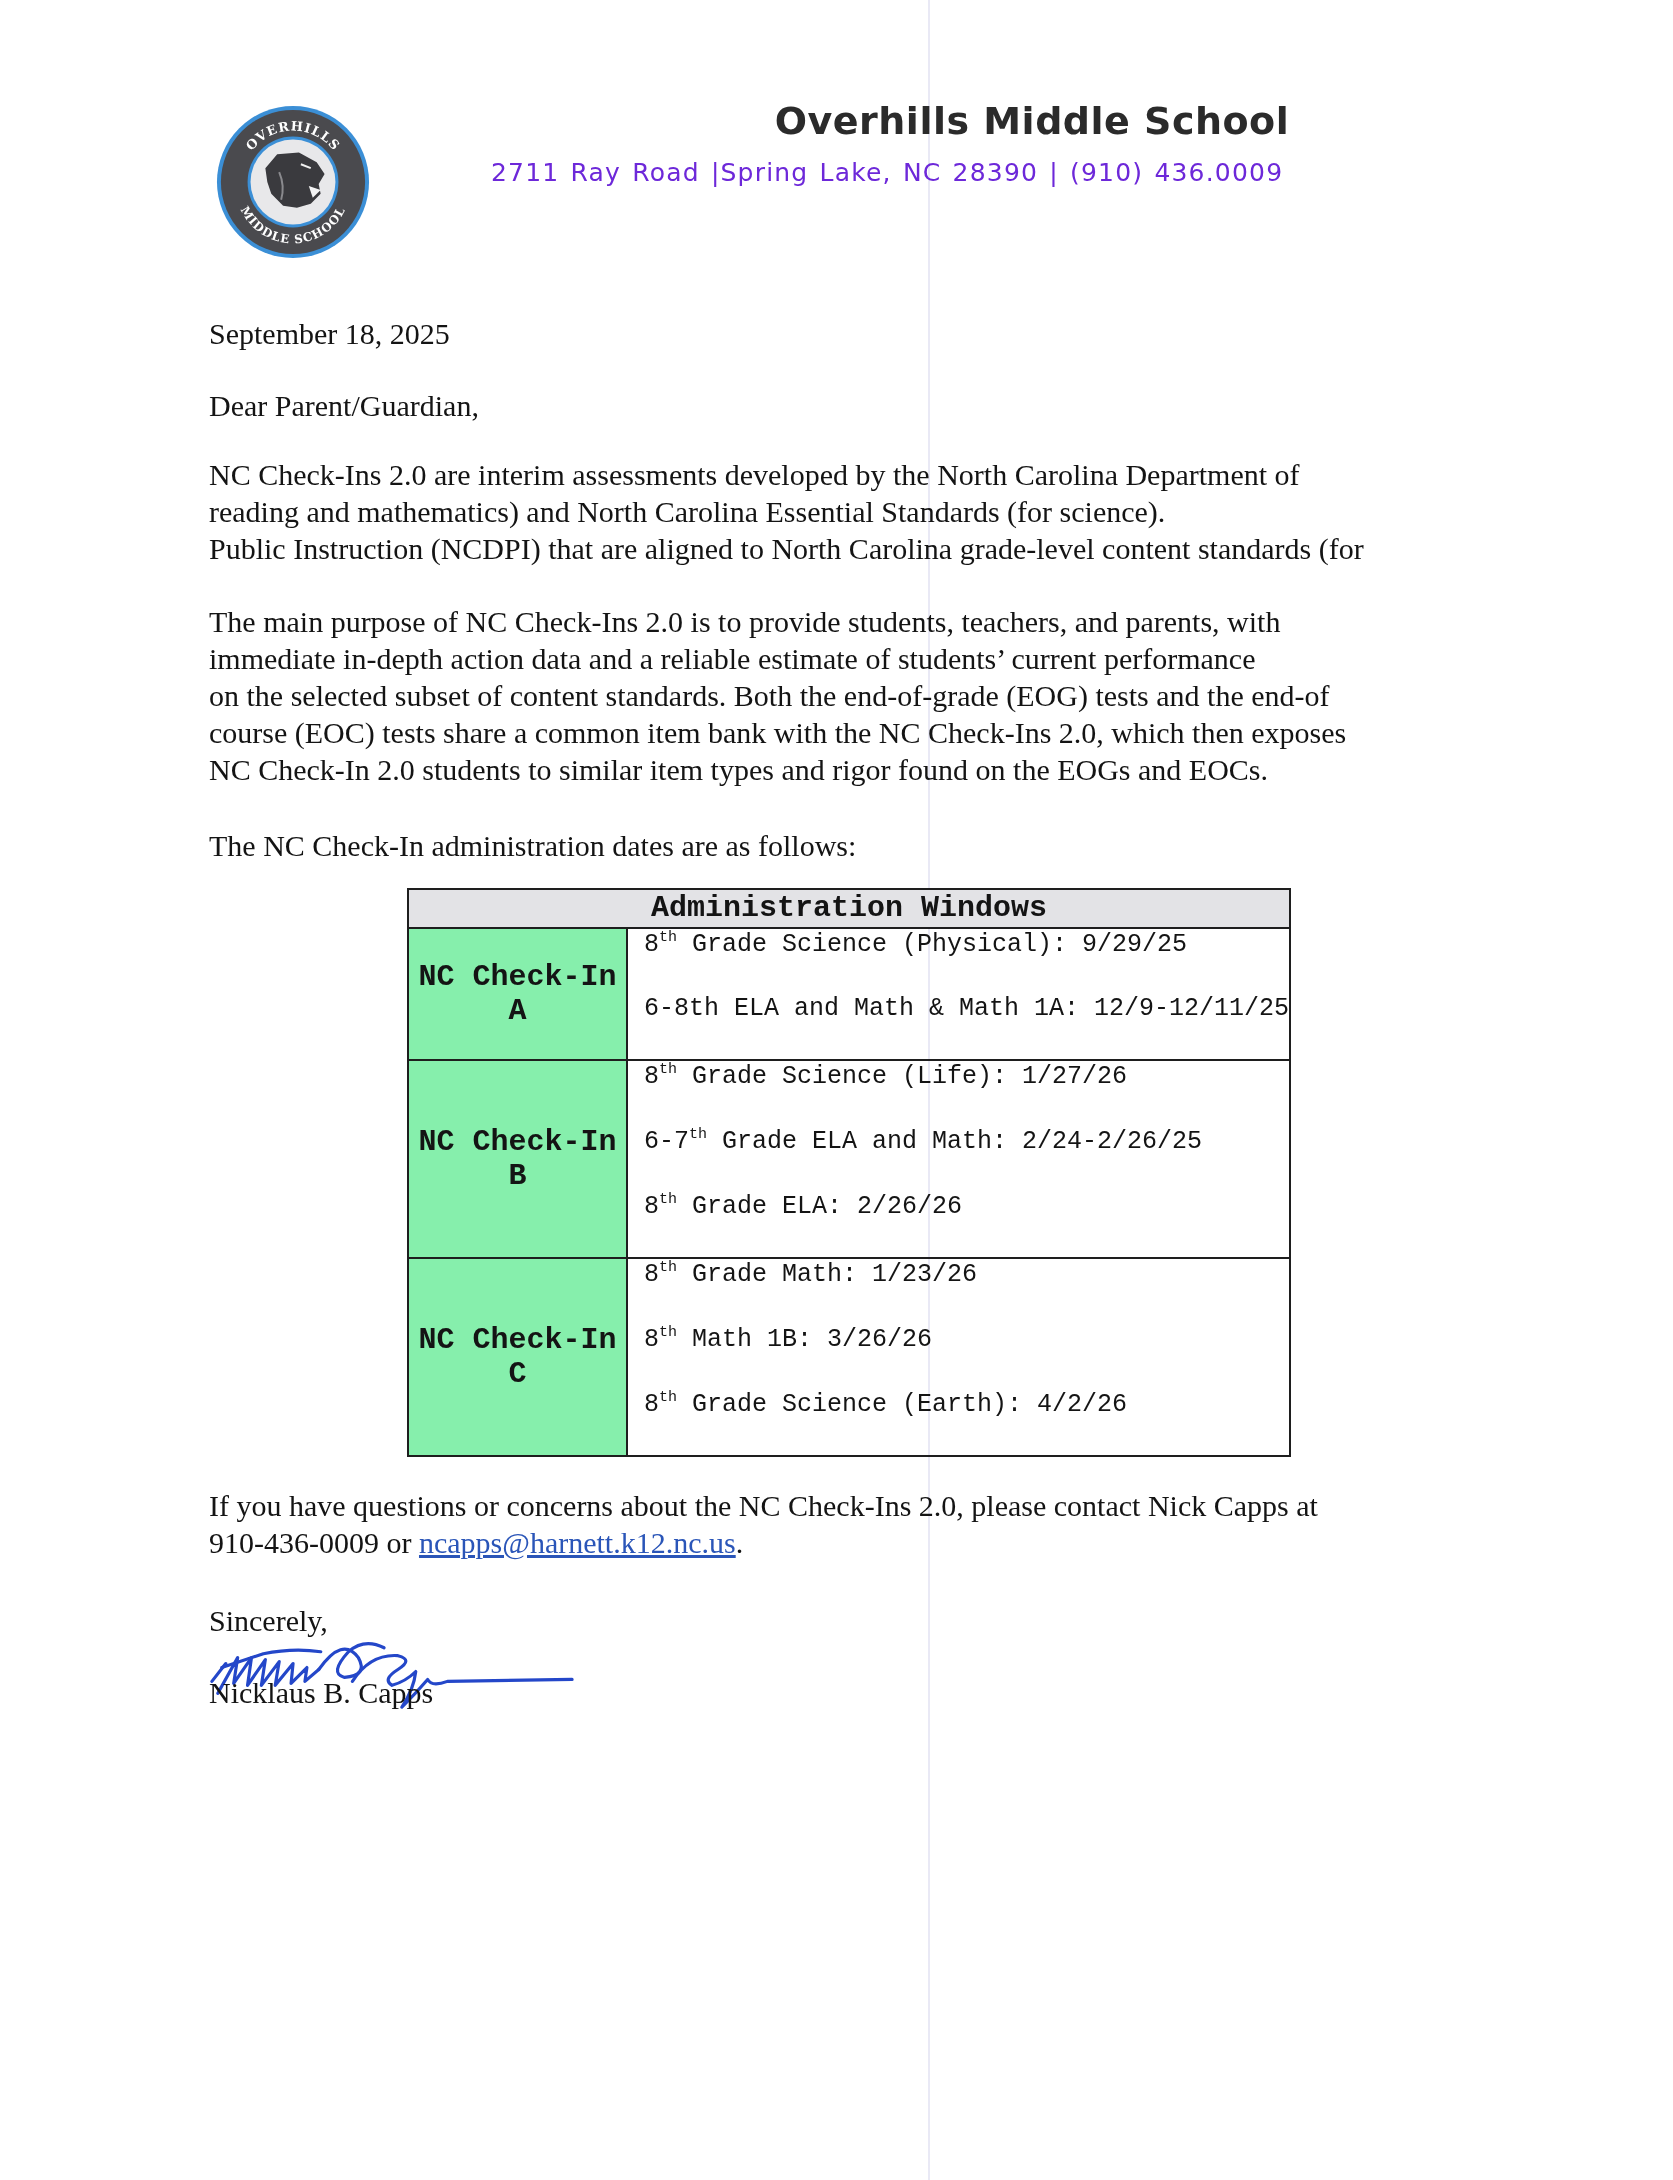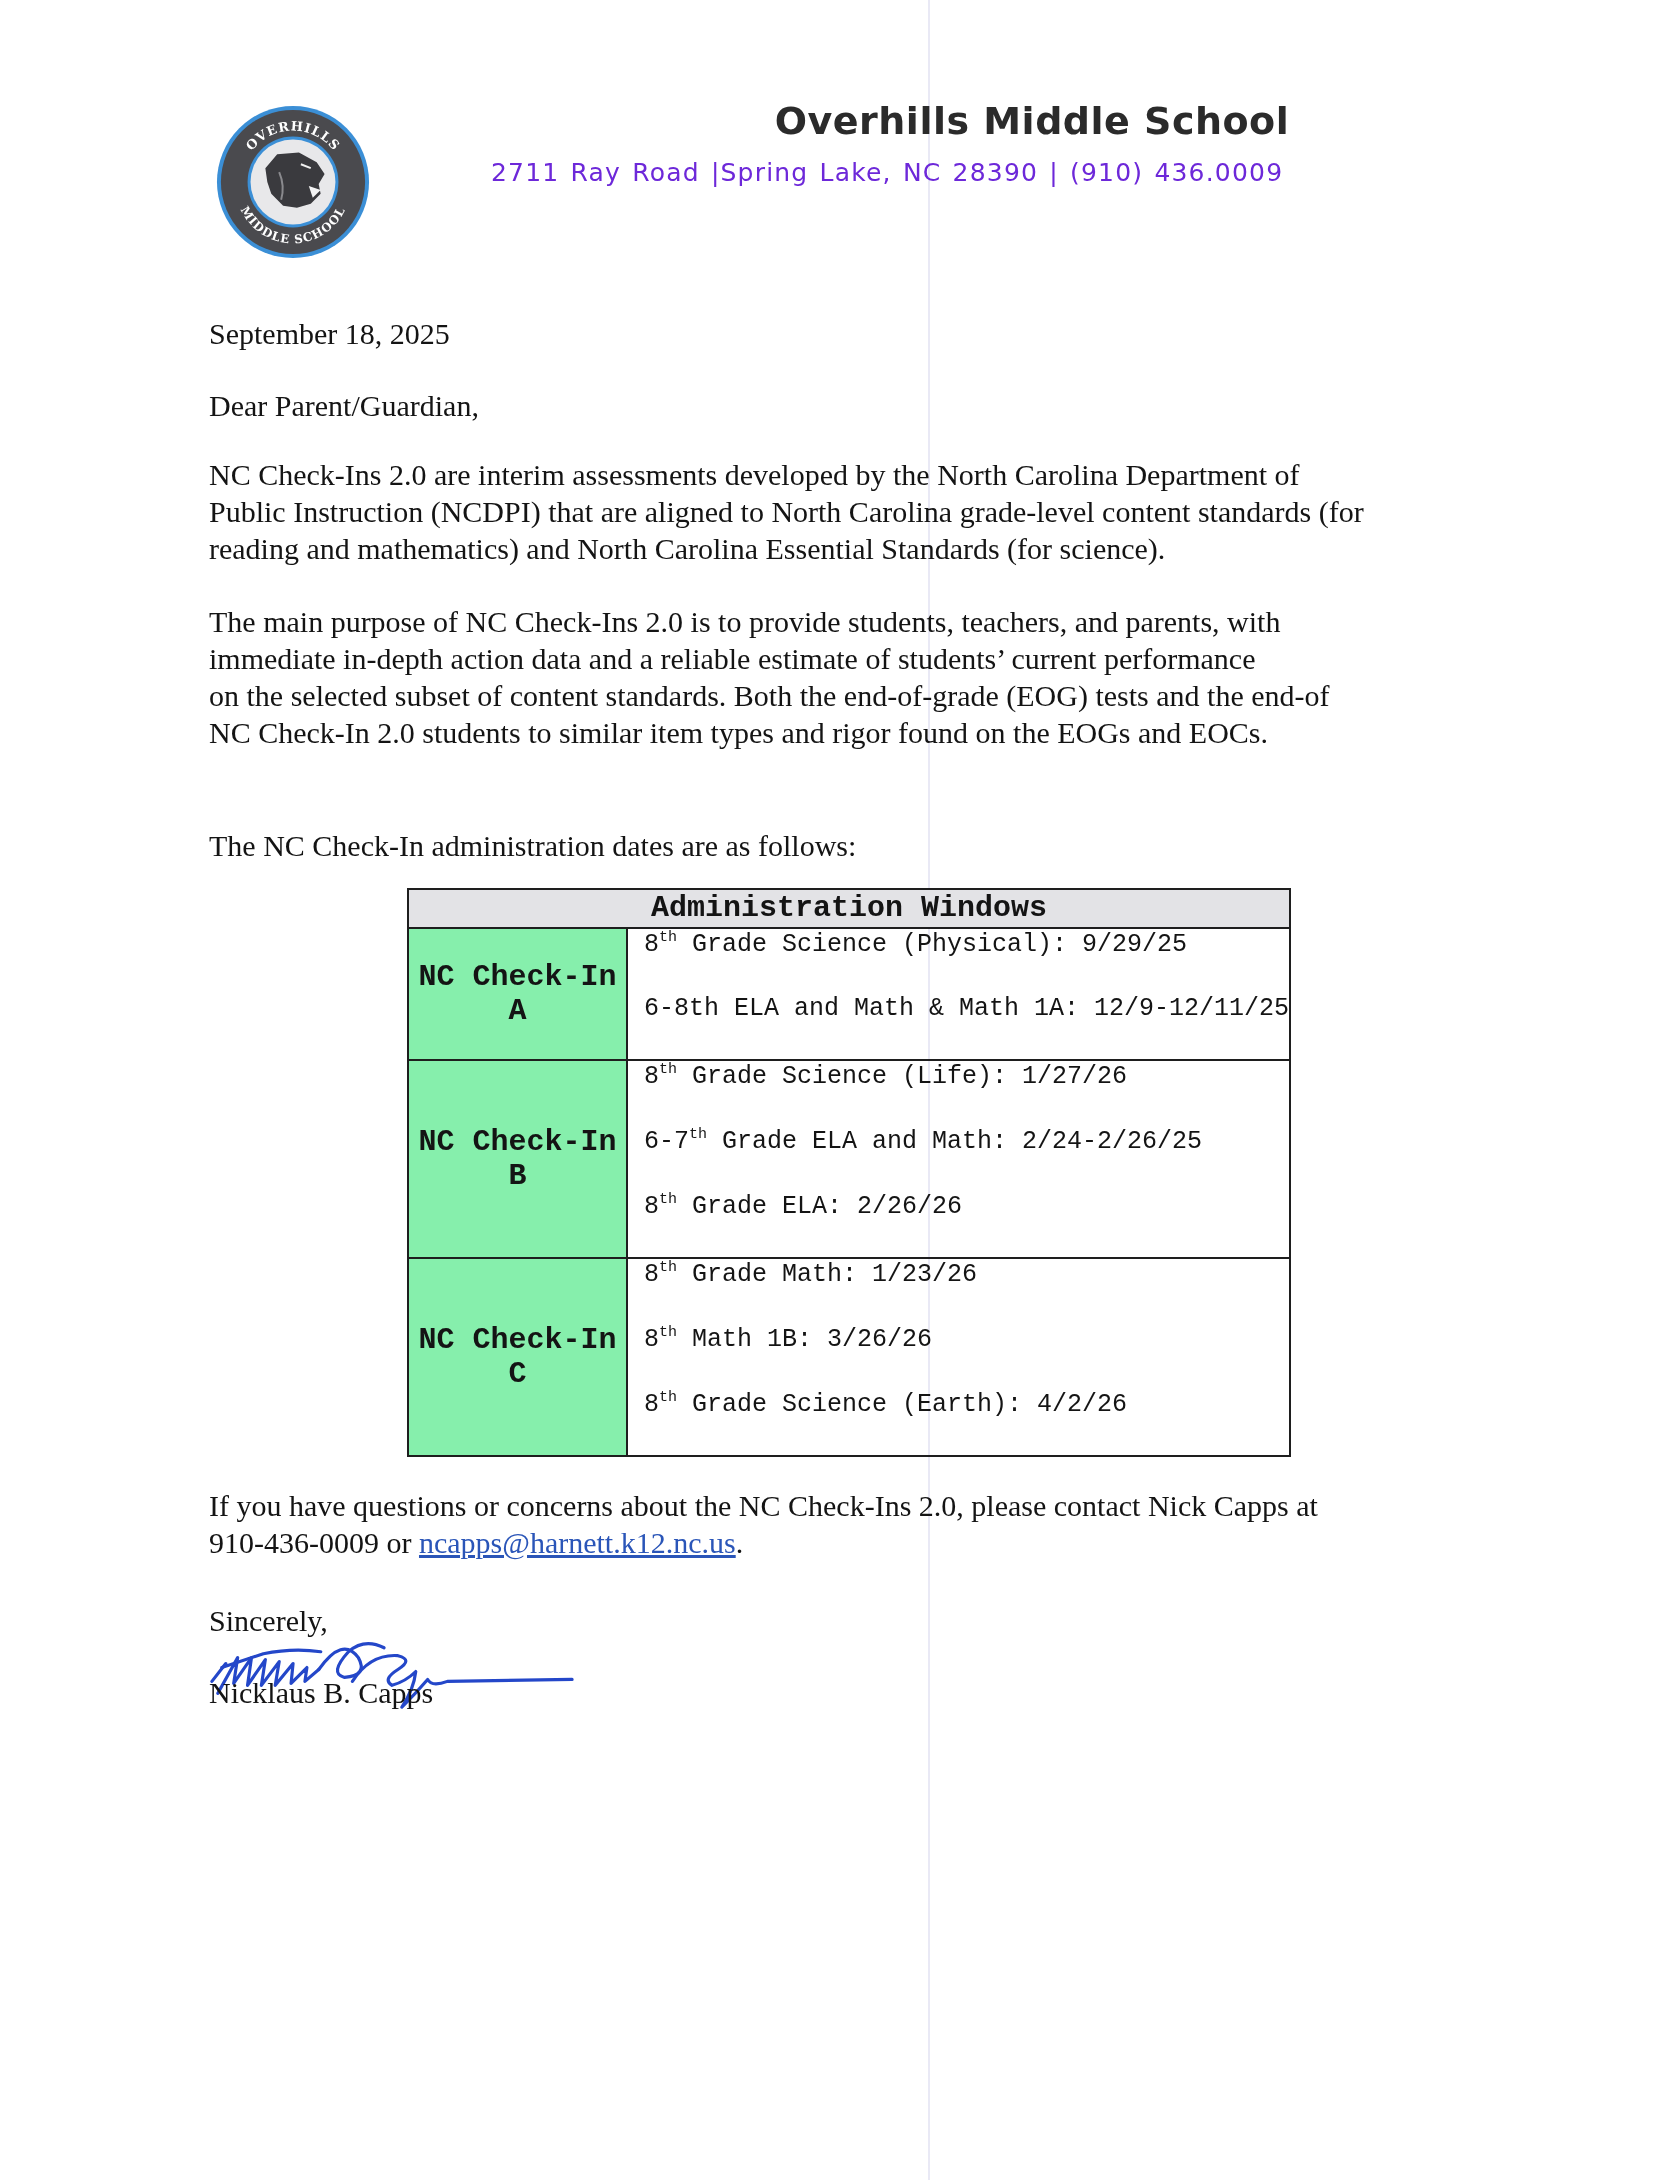--- a/index.html
+++ b/index.html
@@ -90,28 +90,29 @@
 </svg>
 
 <div class="letterhead-title">Overhills Middle School</div>
 <div class="letterhead-address">2711 Ray Road |Spring Lake, NC 28390 | (910) 436.0009</div>
 
 <div class="text date">September 18, 2025</div>
 <div class="text greeting">Dear Parent/Guardian,</div>
 
 <div class="text para1">
   <span class="line">NC Check-Ins 2.0 are interim assessments developed by the North Carolina Department of</span>
+  <span class="line">reading and mathematics) and North Carolina Essential Standards (for science).</span>
   <span class="line">Public Instruction (NCDPI) that are aligned to North Carolina grade-level content standards (for</span>
-  <span class="line">reading and mathematics) and North Carolina Essential Standards (for science).</span>
 </div>
 
 <div class="text para2">
   <span class="line">The main purpose of NC Check-Ins 2.0 is to provide students, teachers, and parents, with</span>
   <span class="line">immediate in-depth action data and a reliable estimate of students’ current performance</span>
   <span class="line">on the selected subset of content standards. Both the end-of-grade (EOG) tests and the end-of</span>
+  <span class="line">course (EOC) tests share a common item bank with the NC Check-Ins 2.0, which then exposes</span>
   <span class="line">NC Check-In 2.0 students to similar item types and rigor found on the EOGs and EOCs.</span>
 </div>
 
 <div class="text intro">The NC Check-In administration dates are as follows:</div>
 
 <table class="admin">
   <tbody>
       <tr>
     <th colspan="2" class="admin-header">Administration Windows</th>
   </tr>

